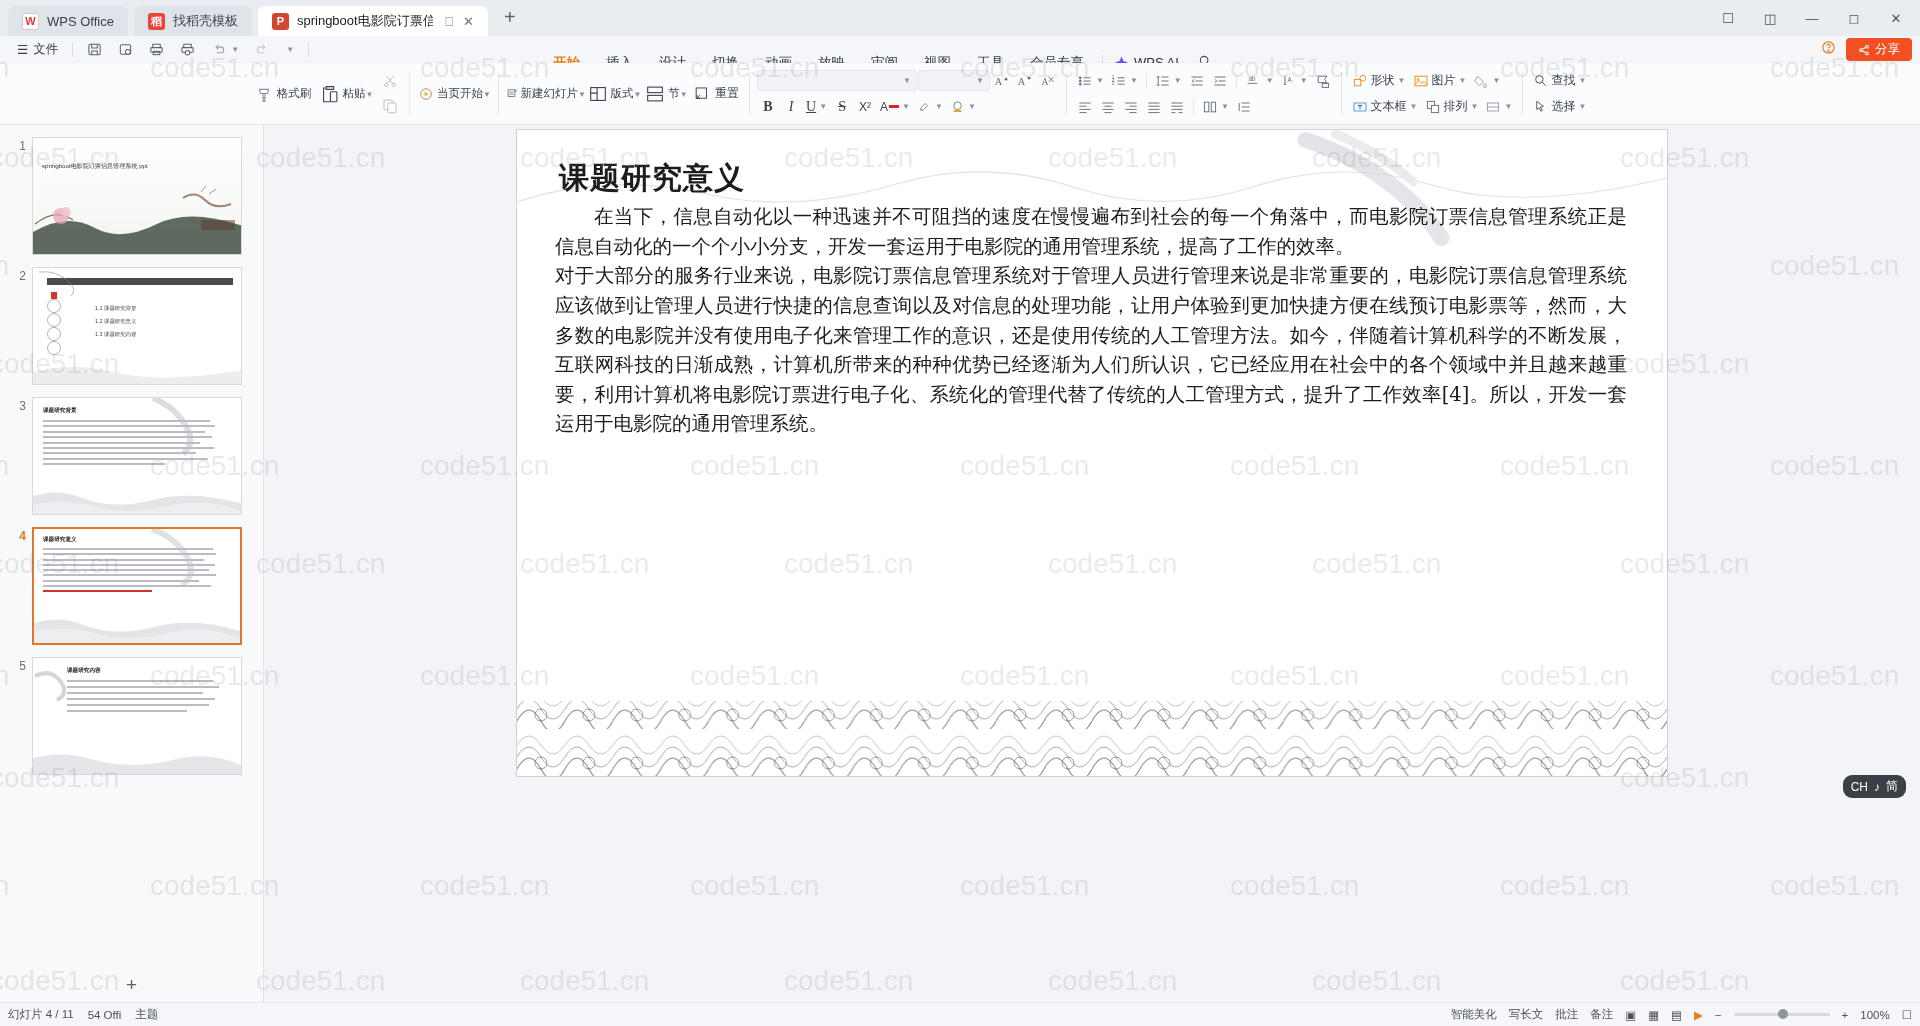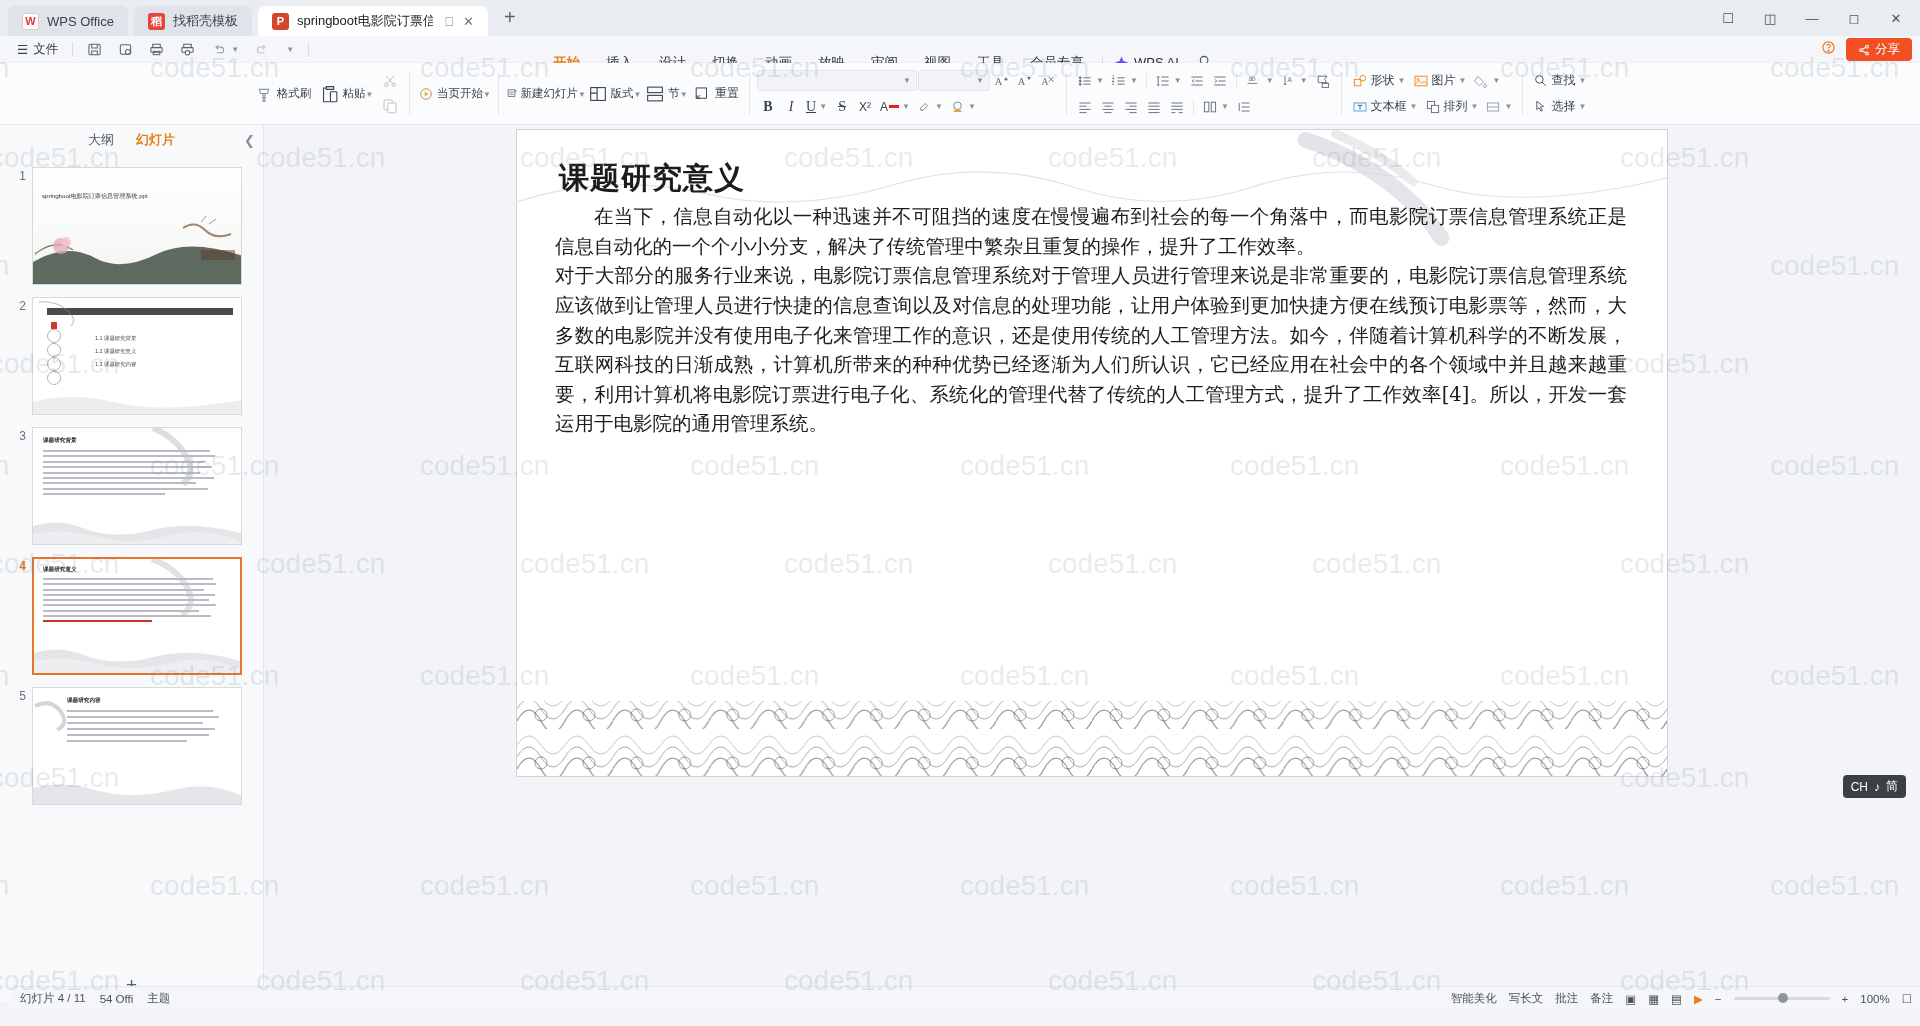--- a/index.html
+++ b/index.html
@@ -103,29 +103,29 @@
   .wm-red { position: absolute; left: 0; right: 0; top: 282px; text-align: center;
       font-family: "DejaVu Sans Mono", monospace; font-size: 31px; font-weight: bold; color: #e8201a; letter-spacing: 1px;}
   .footerbar { height: 34px; background: #f2f4f7; width: 100%; display: flex; align-items: center;
       padding-left: 284px; font-size: 12.5px; color: #6b7078; }
 
   
   .wash-top { position:absolute; left:0; top:0; width:100%; height:120px; pointer-events:none; opacity:.85;}
   .wash-bot { position:absolute; left:0; bottom:0; width:100%; height:95px; pointer-events:none;}
 
   
-  .status { position: absolute; left: 0; right: 0; bottom: 16px; height: 24px; background: #f4f6f9;
-     border-top: 1px solid #e3e7ec; display: flex; align-items: center; font-size: 11.5px; color: #4b5159; padding: 0 8px; gap: 14px; margin-left: 12px;}
+  .status { position: absolute; left: 0; right: 0; bottom: 0; height: 24px; background: #f4f6f9;
+     border-top: 1px solid #e3e7ec; display: flex; align-items: center; font-size: 11.5px; color: #4b5159; padding: 0 8px; gap: 14px;}
   .status .right { margin-left: auto; display: flex; align-items: center; gap: 12px; }
   .zoombar { width: 96px; height: 3px; background: #d6dae0; border-radius: 2px; position: relative; }
   .zoomknob { position: absolute; left: 44px; top: -4px; width: 10px; height: 10px; border-radius: 50%; background: #8e959d;}
 
   
   .ime { position: absolute; right: 14px; top: 650px; background: #3b3f46; color: #fff;
-     font-size: 12px; border-radius: 4px; padding: 3px 8px; display: flex; gap: 6px; align-items: center;}
+     font-size: 12px; border-radius: 9px; padding: 3px 8px; display: flex; gap: 6px; align-items: center;}
 
   
   .wmlayer { position: absolute; inset: 0; pointer-events: none; z-index: 50; }
   .wm { position: absolute; font-size: 28px; color: rgba(120,130,145,0.17);
        font-family: "Liberation Sans", sans-serif; white-space: nowrap; }
 </style>
 </head>
 <body>
 
 <div id="app">
@@ -587,25 +587,20 @@
           <span class="t">选择</span>
             <span class="caret">▼</span>
         </div>
       </div>
     </div>
   </div>
 
   <div class="body">
 
     <div class="sidebar">
-      <div class="sb-head">
-        <span>大纲</span>
-        <span class="on">幻灯片</span>
-        <span class="sb-collapse">❮</span>
-      </div>
       <div class="sb-list">
 
         <div class="slide-item">
           <span class="slide-num">1</span>
           <div class="thumb">
             <div style="position:absolute;inset:0;background:linear-gradient(180deg,#fefefe 0%,#f8f8f6 70%,#efefec 100%)"></div>
             <svg style="position:absolute;left:0;top:0" width="210" height="118">
               <path d="M0 94 Q34 74 62 90 Q88 104 124 86 Q156 70 210 88 L210 118 L0 118z" fill="#3d4a40" opacity="0.82"></path>
               <path d="M2 86 Q22 70 40 82" stroke="#6a7a64" stroke-width="1.4" fill="none"></path>
               <circle cx="28" cy="78" r="8" fill="#e8a7b8" opacity=".75"></circle>
@@ -713,21 +708,21 @@
         <svg class="wash-top" viewBox="0 0 1152 120" preserveAspectRatio="none">
           <path d="M0 70 Q90 40 190 62 Q280 82 380 52 Q470 26 560 56 Q650 84 740 54 Q830 26 920 54 Q1010 80 1152 46 L1152 0 L0 0z" fill="#ffffff"></path>
           <path d="M0 72 Q90 42 190 64 Q280 84 380 54 Q470 28 560 58 Q650 86 740 56 Q830 28 920 56 Q1010 82 1152 48" stroke="#cfd3d8" stroke-width="1.2" fill="none" opacity=".8"></path>
           <path d="M790 10 Q840 26 880 58 Q910 82 926 108" stroke="#c3c7cd" stroke-width="16" fill="none" opacity=".55" stroke-linecap="round"></path>
           <path d="M820 4 Q864 22 898 52" stroke="#e4e6e9" stroke-width="9" fill="none" opacity=".9" stroke-linecap="round"></path>
         </svg>
 
         <div class="slide-title">课题研究意义</div>
 
         <div class="slide-body">
-          <p style="text-indent:2em">在当下，信息自动化以一种迅速并不可阻挡的速度在慢慢遍布到社会的每一个角落中，而电影院订票信息管理系统正是信息自动化的一个个小小分支，解决了传统管理中繁杂且重复的操作，提升了工作效率。</p>
+          <p style="text-indent:2em">在当下，信息自动化以一种迅速并不可阻挡的速度在慢慢遍布到社会的每一个角落中，而电影院订票信息管理系统正是信息自动化的一个个小小分支，开发一套运用于电影院的通用管理系统，提高了工作的效率。</p>
           <p>对于大部分的服务行业来说，电影院订票信息管理系统对于管理人员进行管理来说是非常重要的，电影院订票信息管理系统应该做到让管理人员进行快捷的信息查询以及对信息的处理功能，让用户体验到更加快捷方便在线预订电影票等，然而，大多数的电影院并没有使用电子化来管理工作的意识，还是使用传统的人工管理方法。如今，伴随着计算机科学的不断发展，互联网科技的日渐成熟，计算机所带来的种种优势已经逐渐为人们所认识，它已经应用在社会中的各个领域中并且越来越重要，利用计算机将电影院订票进行电子化、系统化的管理代替了传统的人工管理方式，提升了工作效率[4]。所以，开发一套运用于电影院的通用管理系统。</p>
         </div>
 
 
         <svg class="wash-bot" viewBox="0 0 1152 95" preserveAspectRatio="none">
           <defs>
             <pattern id="wave" width="96" height="48" patternUnits="userSpaceOnUse">
               <path d="M0 40 q12 -22 24 0 q12 22 24 0 q12 -22 24 0 q12 22 24 0" stroke="#2b2b2b" stroke-width="1.1" fill="none" opacity=".55"></path>
               <path d="M0 28 q12 -20 24 0 q12 20 24 0 q12 -20 24 0 q12 20 24 0" stroke="#2b2b2b" stroke-width="1" fill="none" opacity=".4"></path>
               <path d="M0 16 q12 -18 24 0 q12 18 24 0 q12 -18 24 0 q12 18 24 0" stroke="#2b2b2b" stroke-width=".9" fill="none" opacity=".3"></path>

